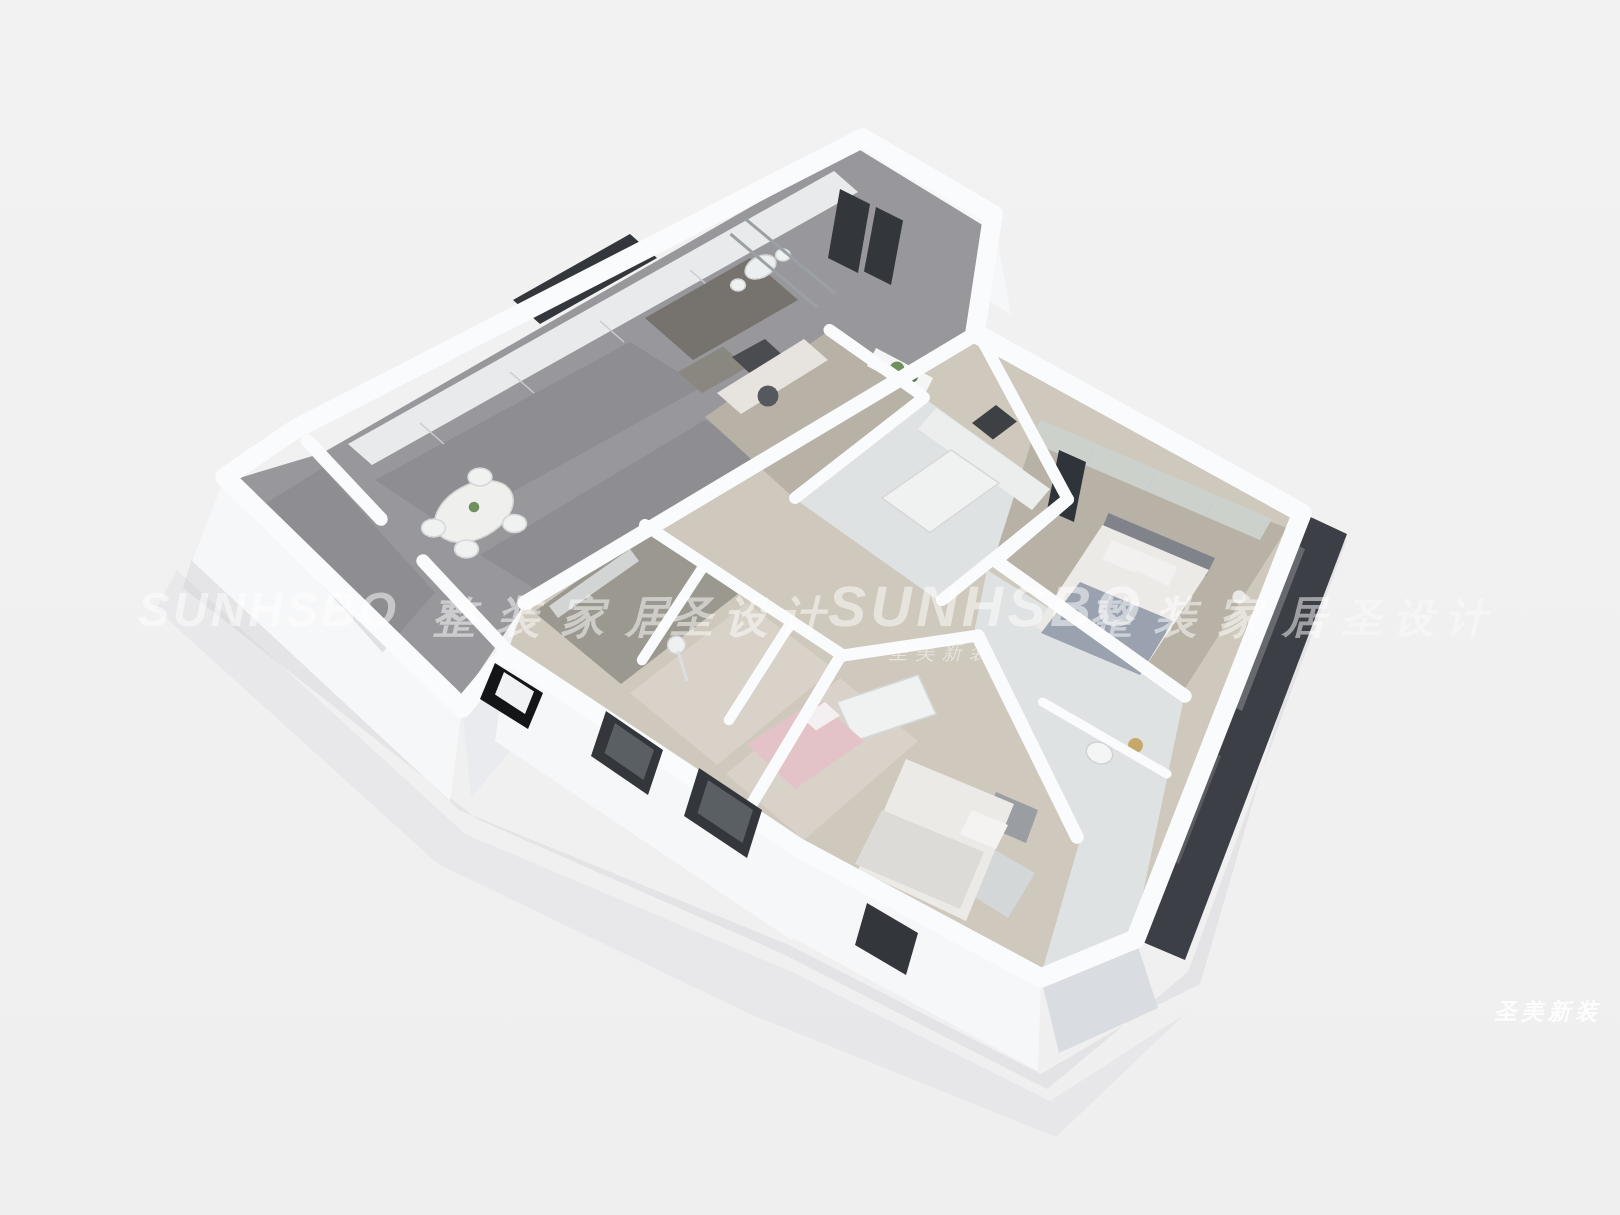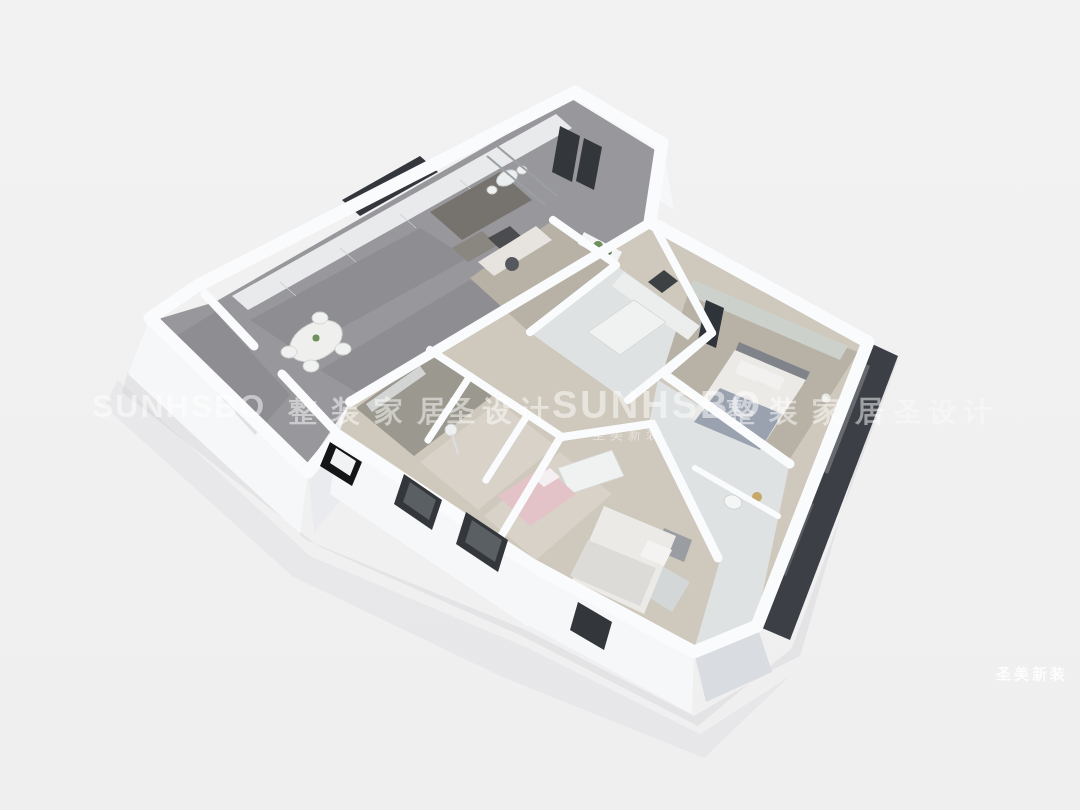--- a/index.html
+++ b/index.html
@@ -1,21 +1,21 @@
 <!DOCTYPE html>
 <html style="--background: #f2f2f3; --wall_white: #fafbfc; --wall_face: #e9ebee; --wall_face_shade: #d9dce0; --wall_dark: #3c4046; --floor_marble: #98989c; --floor_wood: #cfc8bc; --floor_wood_dark: #b8b2a6; --floor_tile: #dfe2e3; --sofa: #76726d; --accent_dark: #33363a; --bed_blanket: #9aa2b0; --linen_white: #eceae7; --wardrobe_sage: #ccd2cb; --accent_pink: #e4c3c8; --plant_green: #6f8f5c; --watermark: rgba(255,255,255,0.5);"><head>
 <meta charset="utf-8">
 <style>
   html,body{margin:0;padding:0;}
   body{
     width:1080px;height:810px;overflow:hidden;
     font-family:"Liberation Sans", sans-serif;
     background:linear-gradient(180deg,var(--background,#f2f2f3) 0%, #efeff0 100%);
   }
-  .stage{position:relative;width:1080px;height:698px;}
+  .stage{position:relative;width:1080px;height:698px;font-style:italic;}
   svg{position:absolute;left:0;top:0;}
 
   
   .f-marble{fill:var(--floor_marble,#98989c);}
   .f-wood{fill:var(--floor_wood,#cfc8bc);}
   .f-wood-dark{fill:var(--floor_wood_dark,#b8b2a6);}
   .f-tile{fill:var(--floor_tile,#dfe2e3);}
   .f-gray{fill:#9b988f;}
   .f-light{fill:#d8d2c9;}
 

